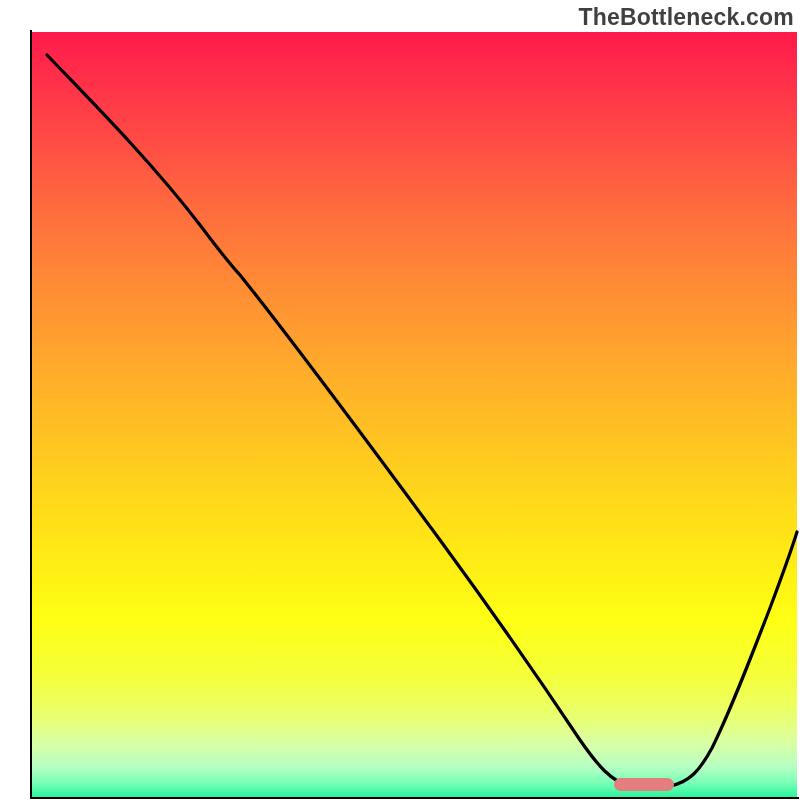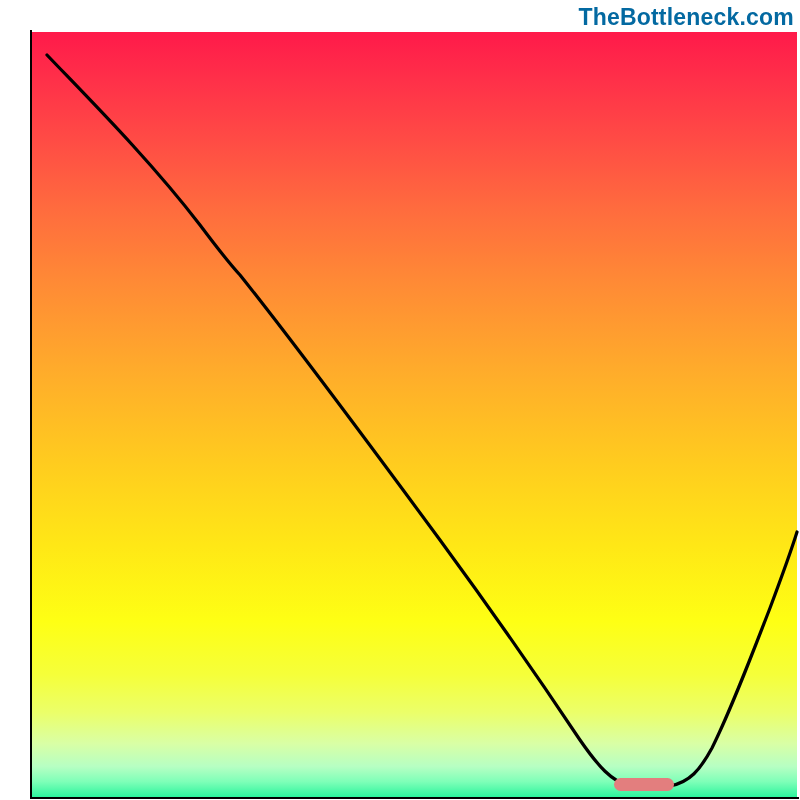--- a/index.html
+++ b/index.html
@@ -56,21 +56,21 @@
     width: 769px;
     height: 2px;
     background: #000;
   }
   .watermark {
     position: absolute;
     top: 4px;
     right: 6px;
     font-size: 23px;
     font-weight: 600;
-    color: #0369a1;
+    color: #404040;
     letter-spacing: 0.2px;
   }
   .curve-svg {
     position: absolute;
     left: 0;
     top: 0;
     width: 800px;
     height: 800px;
     pointer-events: none;
   }

